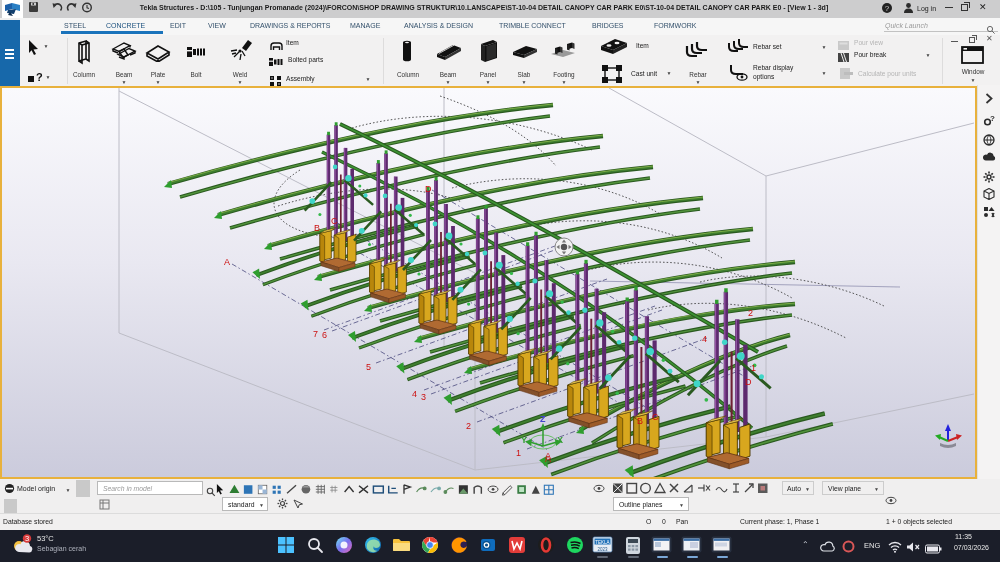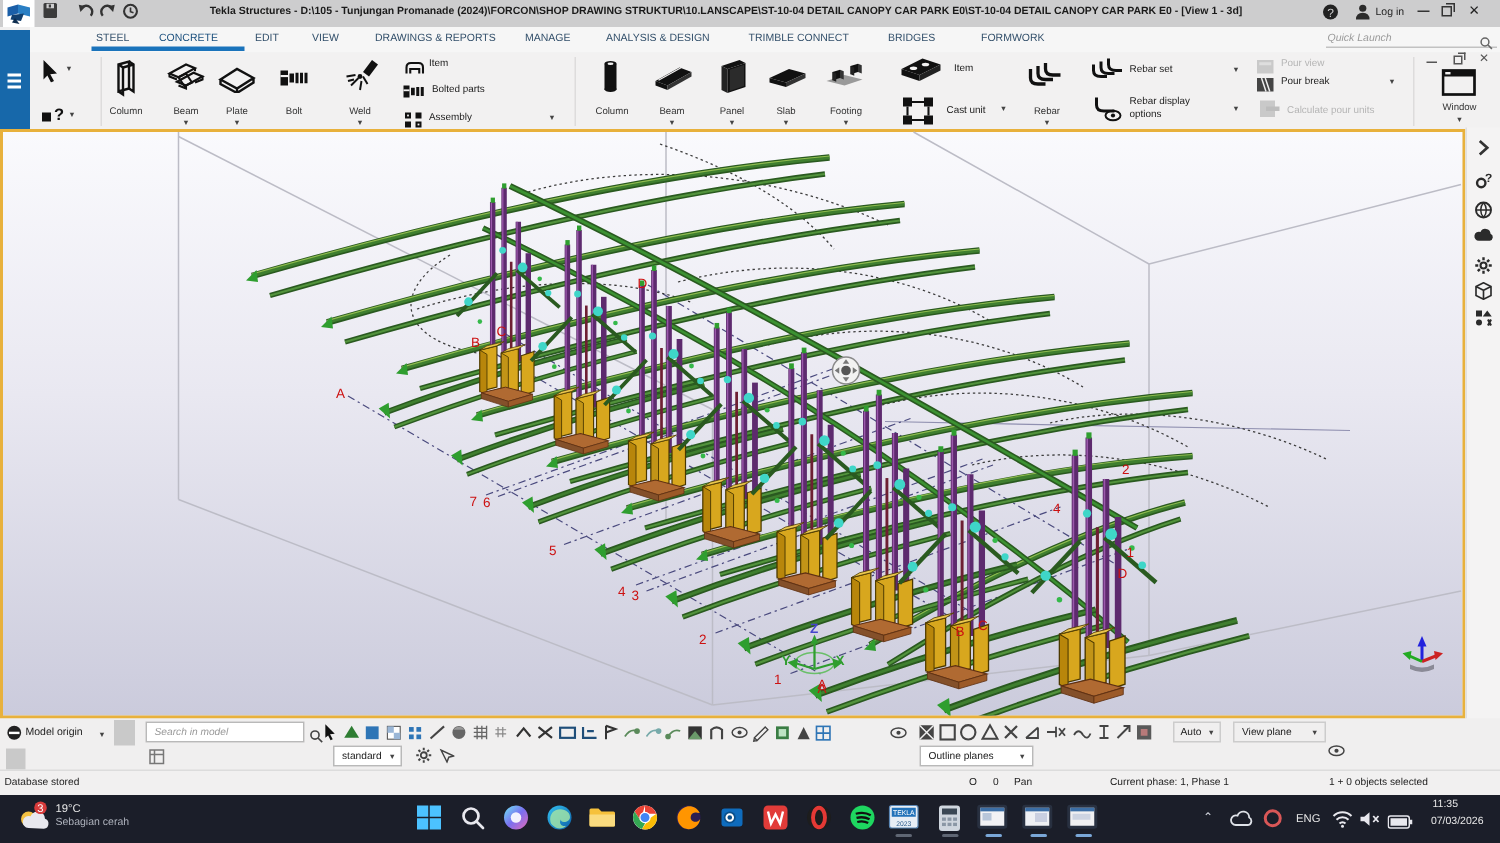--- a/index.html
+++ b/index.html
@@ -752,21 +752,21 @@
 <div id="taskbar-content">
 
   <div style="position:absolute; left:10px; top:534px;">
     <svg width="24" height="24" viewBox="0 0 24 24">
       <circle cx="9" cy="12" r="5" fill="#f4c142"></circle>
       <path d="M6 17 a4 4 0 1 1 1.4-7.8 a5 5 0 0 1 9.6 1.7 a3.4 3.4 0 0 1-.7 6.6 Z" fill="#e8e8ee" transform="translate(3,1)"></path>
       <circle cx="17" cy="4.5" r="4.2" fill="#d83b3b"></circle>
       <text x="17" y="7.3" font-size="7.5" fill="#fff" text-anchor="middle" font-family="Liberation Sans">3</text>
     </svg>
   </div>
-  <div class="tktxt" style="left:37px; top:534px; font-size:7.5px;">19°C</div>
+  <div class="tktxt" style="left:37px; top:534px; font-size:7.5px;">53°C</div>
   <div class="tktxt" style="left:37px; top:545px; color:#aeb2bc;">Sebagian cerah</div>
 
   <div class="tkico" style="left:277px;"><svg width="18" height="18" viewBox="0 0 18 18">
         <g fill="#4cc2ff">
           <rect x="1" y="1" width="7.5" height="7.5"></rect>
           <rect x="9.5" y="1" width="7.5" height="7.5"></rect>
           <rect x="1" y="9.5" width="7.5" height="7.5"></rect>
           <rect x="9.5" y="9.5" width="7.5" height="7.5"></rect>
         </g>
       </svg></div>

